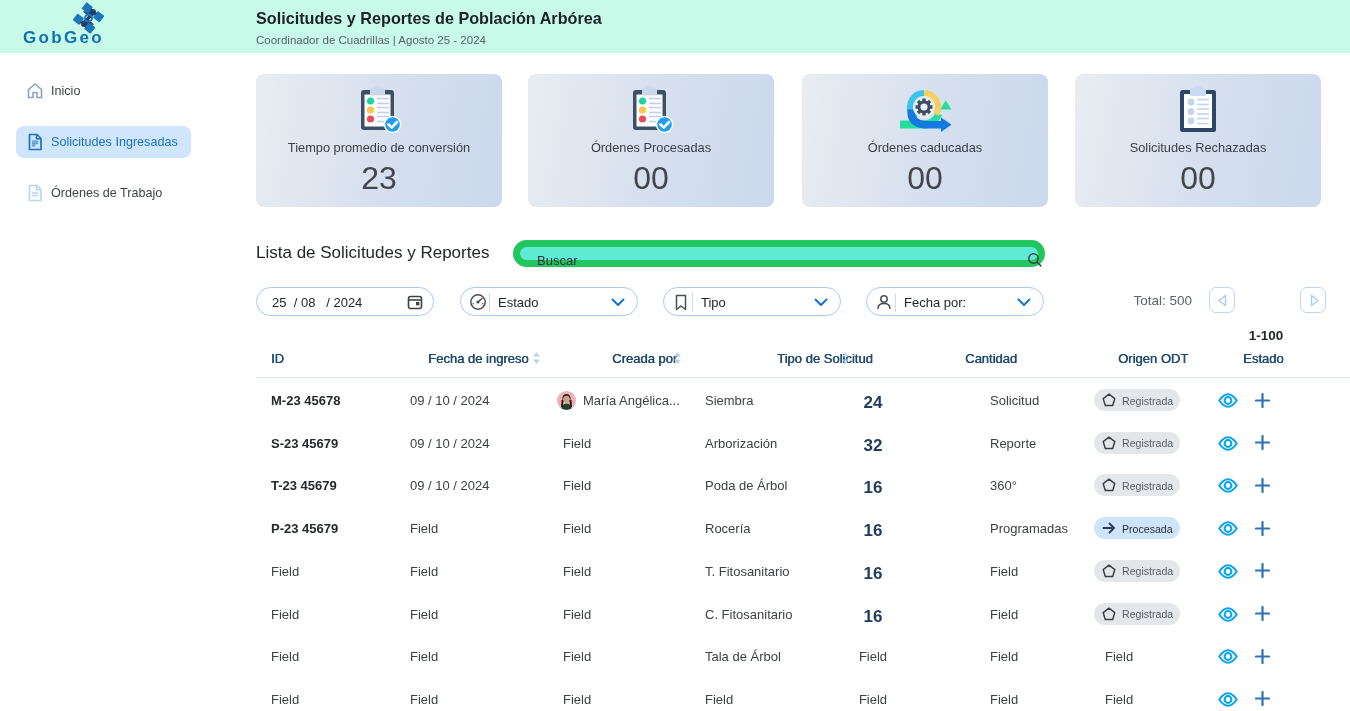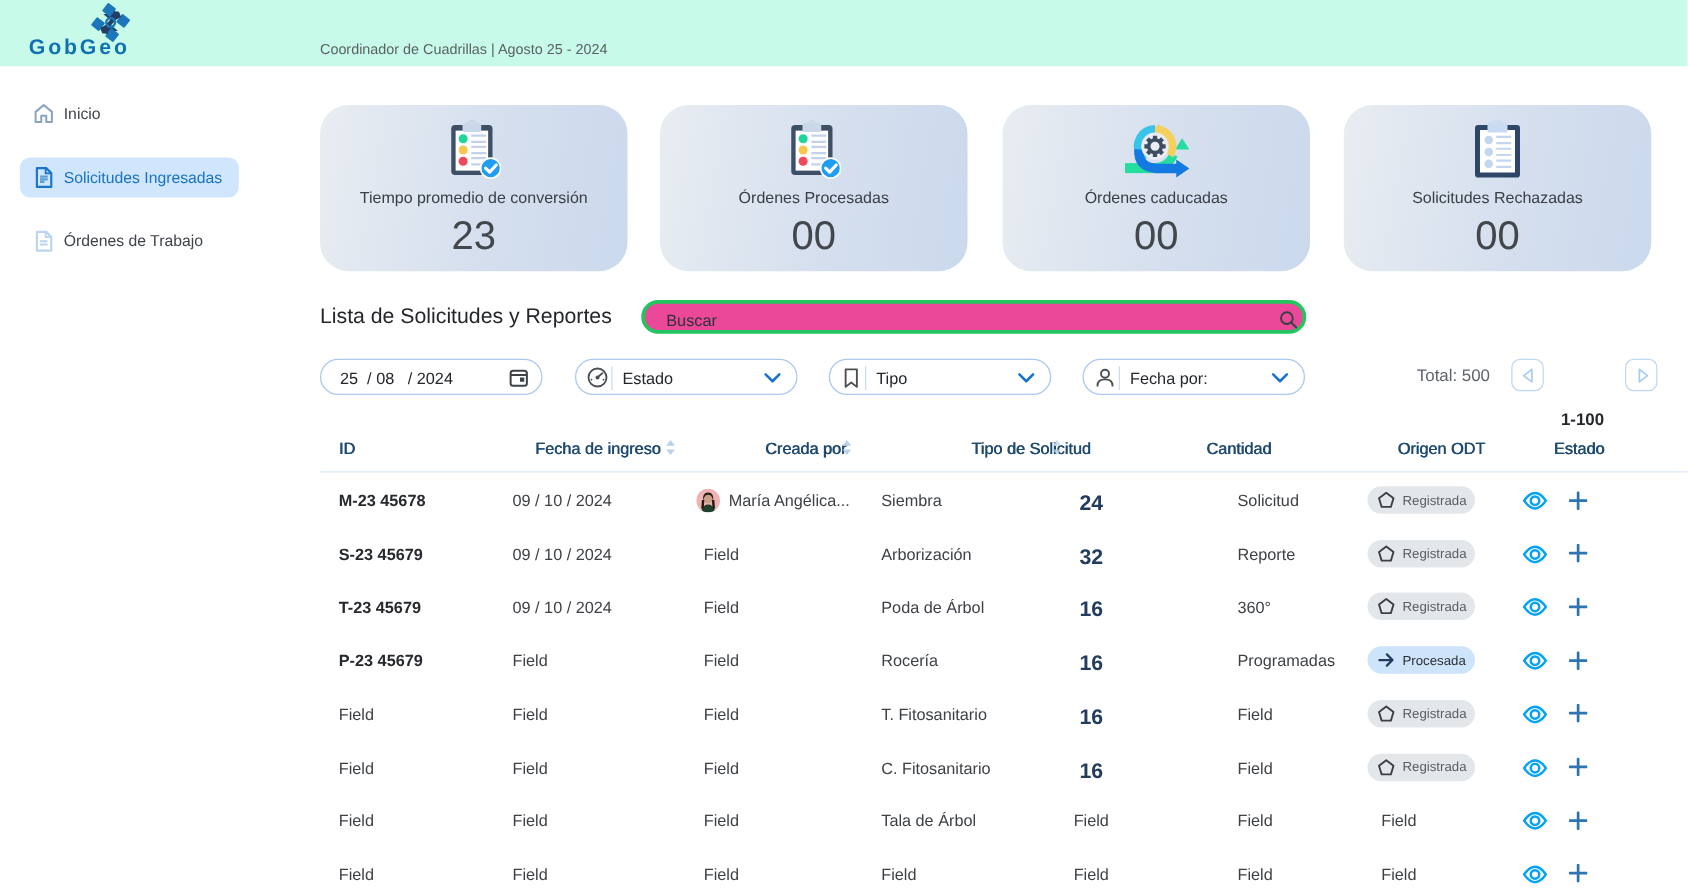--- a/index.html
+++ b/index.html
@@ -10,28 +10,28 @@
 .header { position:absolute; left:0; top:0; width:1350px; height:53px; background:#c7fae9; }
 .htitle { position:absolute; left:256px; top:9px; font-size:16.2px; font-weight:bold; color:#1d2125; }
 .hsub { position:absolute; left:256px; top:34px; font-size:11.5px; color:#5b6167; }
 .userchip { position:absolute; left:1166px; top:6px; width:159px; height:37px; background:#f3f5fb; border-radius:19px; }
 .uname { position:absolute; left:42px; top:12px; font-size:12.4px; color:#3c4045; }
 .udiv { position:absolute; left:118px; top:7px; width:1.5px; height:22px; background:#5f646b; }
 
 .nav-sel { position:absolute; left:16px; top:126px; width:175px; height:32px; background:#cfe6fc; border-radius:8px; }
 .nav-txt { position:absolute; font-size:12.6px; color:#3f444a; }
 
-.card { position:absolute; top:84px; width:246px; height:133px; border-radius:23px;
+.card { position:absolute; top:74px; width:246px; height:133px; border-radius:8px;
   background:linear-gradient(100deg,#e9edf2 0%,#d5dfee 55%,#cbd9ed 100%); }
 .clabel { position:absolute; top:66px; width:100%; text-align:center; font-size:12.8px; color:#3b4046; }
 .cnum { position:absolute; top:86px; width:100%; text-align:center; font-size:32px; color:#43474c; }
 .cicon { position:absolute; top:12px; left:50%; transform:translateX(-50%); }
 
 .listh { position:absolute; left:256px; top:243px; font-size:17px; color:#23262a; }
-.search { position:absolute; left:513px; top:240px; width:532px; height:27px; border:3px solid #22c55e; border-radius:14px; background:#ec4899; }
+.search { position:absolute; left:513px; top:240px; width:532px; height:27px; border:7px solid #22c55e; border-radius:14px; background:#5eead4; }
 .search span { position:absolute; left:17px; top:6px; font-size:13px; color:#2e3238; }
 
 .pill { position:absolute; top:287px; width:178px; height:29px; border:1px solid #a9c9f0; border-radius:15px; background:#fff; }
 .pdiv { position:absolute; width:1px; top:5px; height:19px; background:#ccdcee; }
 .ptxt { position:absolute; top:7px; font-size:13px; color:#23262b; }
 .total { position:absolute; left:1100px; top:293px; width:92px; text-align:right; font-size:13.5px; color:#5e646b; }
 .pgbtn { position:absolute; top:287px; width:26px; height:26px; border:1px solid #bdd7f4; border-radius:7px; background:#fff; }
 .pgtxt { position:absolute; left:1240px; top:292px; width:52px; text-align:center; font-size:13.5px; font-weight:bold; color:#24272b;margin-top:36px; }
 
 .th { position:absolute; top:350.5px; font-size:13px; color:#1f4a70; text-shadow:0.5px 0 0 #1f4a70; }
@@ -56,20 +56,21 @@
       <rect x="-14.5" y="-14.5" width="10.5" height="10.5" rx="1" fill="#1b76bb"></rect>
       <rect x="4" y="-14.5" width="10.5" height="10.5" rx="1" fill="#1b76bb"></rect>
       <rect x="-14.5" y="4" width="10.5" height="10.5" rx="1" fill="#1b76bb"></rect>
       <rect x="4" y="4" width="10.5" height="10.5" rx="1" fill="#1b76bb"></rect>
       <path d="M-5,-11 L0,-14 L5,-11 L1,-2 Z" fill="#223e63"></path>
       <path d="M5,11 L0,14 L-5,11 L-1,2 Z" fill="#223e63"></path>
       <circle cx="0" cy="0" r="4.5" fill="none" stroke="#1b76bb" stroke-width="2.4"></circle>
     </g>
     <text x="3" y="41" font-family="Liberation Sans,sans-serif" font-size="17" font-weight="bold" fill="#1070b2" letter-spacing="2.3">GobGeo</text>
   </svg>
+  <div class="htitle">Solicitudes y Reportes de Población Arbórea</div>
   <div class="hsub">Coordinador de Cuadrillas | Agosto 25 - 2024</div>
 </div>
 
 <svg class="abs" style="left:26px;top:82px" width="18" height="18" viewBox="0 0 18 18">
   <path d="M2.5,7.5 L9,2 L15.5,7.5 L15.5,15.5 L11,15.5 L11,10.5 L7,10.5 L7,15.5 L2.5,15.5 Z" fill="none" stroke="#8aa3bf" stroke-width="1.6" stroke-linejoin="round"></path>
 </svg>
 <div class="nav-txt" style="left:51px;top:84px">Inicio</div>
 <div class="nav-sel"></div>
 <svg class="abs" style="left:26px;top:133px" width="18" height="18" viewBox="0 0 18 18">
   <path d="M3.5,1.5 h7.5 l4,4 v11 h-11.5 Z" fill="none" stroke="#1b74c5" stroke-width="1.7" stroke-linejoin="round"></path>

